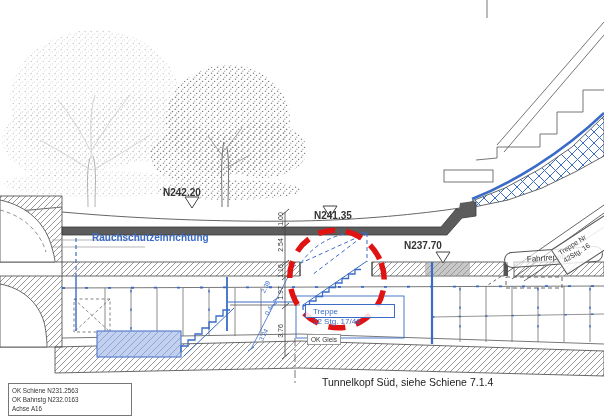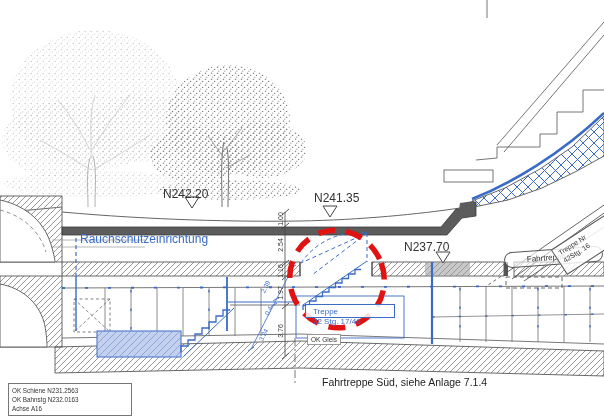--- a/index.html
+++ b/index.html
@@ -1,21 +1,21 @@
 <!DOCTYPE html>
 <html><head>
 <meta charset="utf-8">
 <style>
   html,body{margin:0;padding:0;background:#fff;}
   #stage{position:relative;width:604px;height:419px;background:#ffffff;overflow:hidden;
          font-family:"Liberation Sans",sans-serif;}
   #stage svg{position:absolute;left:0;top:0;}
   .lbl{position:absolute;color:#333;white-space:nowrap;line-height:1;}
   .blue{color:#3a6bc6;}
-  .fs7{font-size:12px;}
+  .fs7{font-size:10px;font-weight:bold;}
   .dim{font-size:7px;color:#333;}
   .dimb{font-size:6.5px;color:#3a6bc6;}
   .rot90{transform:translate(-50%,-50%) rotate(-90deg);}
   .rotdiag{transform:translate(-50%,-50%) rotate(-63deg);}
   .stairbox{position:absolute;left:305px;top:304px;width:90px;height:14px;
             border:1px solid #3a6bc6;background:rgba(255,255,255,.85);
             padding:2px 0 0 7px;box-sizing:border-box;}
   .stairbox .l1,.stairbox .l2{display:block;font-size:8px;color:#3a6bc6;line-height:10px;}
   .okgleis{position:absolute;left:307px;top:334px;border:1px solid #999;background:#fff;
            font-size:6.5px;color:#333;padding:1px 3px;}
@@ -205,24 +205,24 @@
   <g fill="#ffffff" stroke="#444" stroke-width="1">
     <polygon points="185,197 199,197 192,208"></polygon>
     <polygon points="323,206 337,206 330,217"></polygon>
     <polygon points="436,252 450,252 443,263"></polygon>
   </g>
 
   <ellipse cx="337" cy="279" rx="47" ry="49" fill="none" stroke="#e01212" stroke-width="5.5" stroke-dasharray="17 11" transform="rotate(-20 337 279)"></ellipse>
 </svg>
 
 <span class="lbl fs7" style="left:163px;top:188px;">N242.20</span>
-<span class="lbl fs7" style="left:314px;top:192px;">N241.35</span>
+<span class="lbl fs7" style="left:314px;top:211px;">N241.35</span>
 <span class="lbl fs7" style="left:404px;top:241px;">N237.70</span>
 
-<span class="lbl fs7 blue" style="left:80px;top:233px;">Rauchschutzeinrichtung</span>
+<span class="lbl fs7 blue" style="left:92px;top:233px;">Rauchschutzeinrichtung</span>
 
 <div class="stairbox">
   <span class="l1">Treppe</span>
   <span class="l2">22 Stg. 17/46</span>
 </div>
 
 <span class="okgleis">OK Gleis</span>
 
 <div class="capsule">
   <span>Fahrtreppe 30°</span>
@@ -236,21 +236,21 @@
 <span class="lbl dim rot90" style="left:280px;top:219px;">1.00</span>
 <span class="lbl dim rot90" style="left:280px;top:245px;">2.54</span>
 <span class="lbl dim rot90" style="left:280px;top:271px;">1.16</span>
 <span class="lbl dim rot90" style="left:280px;top:293px;">1.97</span>
 <span class="lbl dim rot90" style="left:280px;top:331px;">3.76</span>
 
 <span class="lbl dimb rotdiag" style="left:266px;top:287px;">2.39</span>
 <span class="lbl dimb rotdiag" style="left:269px;top:311px;">0.4</span>
 <span class="lbl dimb rotdiag" style="left:264px;top:335px;">3.24</span>
 
-<span class="title">Fahrtreppe Süd, siehe Anlage 7.1.4</span>
+<span class="title">Tunnelkopf Süd, siehe Schiene 7.1.4</span>
 
 <div class="infobox">
   <span>OK Schiene N231.2563</span>
   <span>OK Bahnstg N232.0163</span>
   <span>Achse A16</span>
 </div>
 
 </div>
 
 </body></html>

